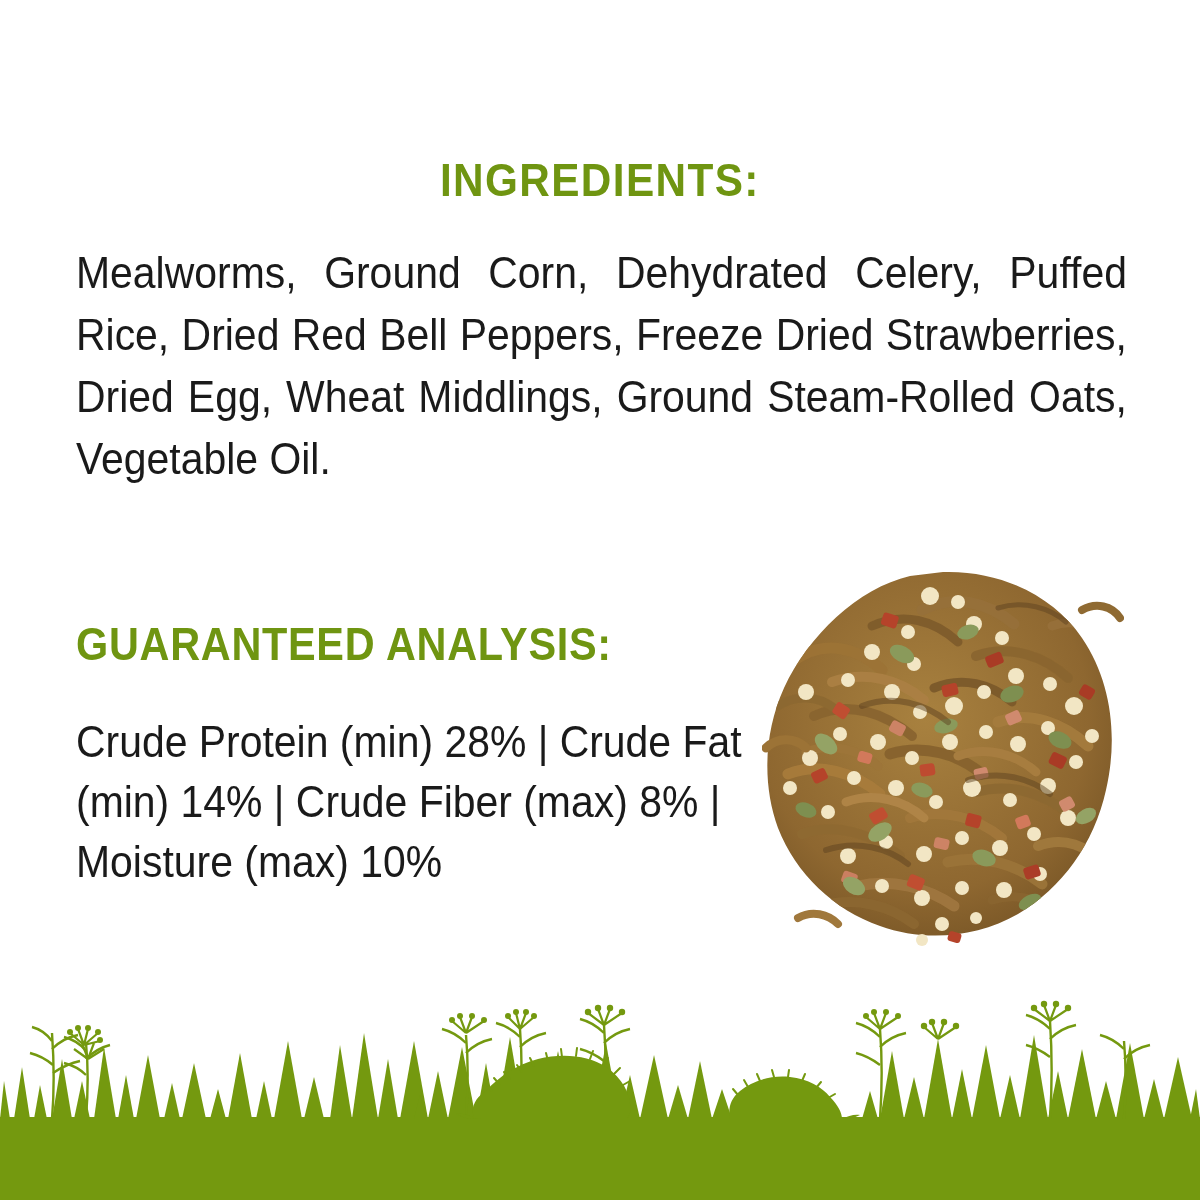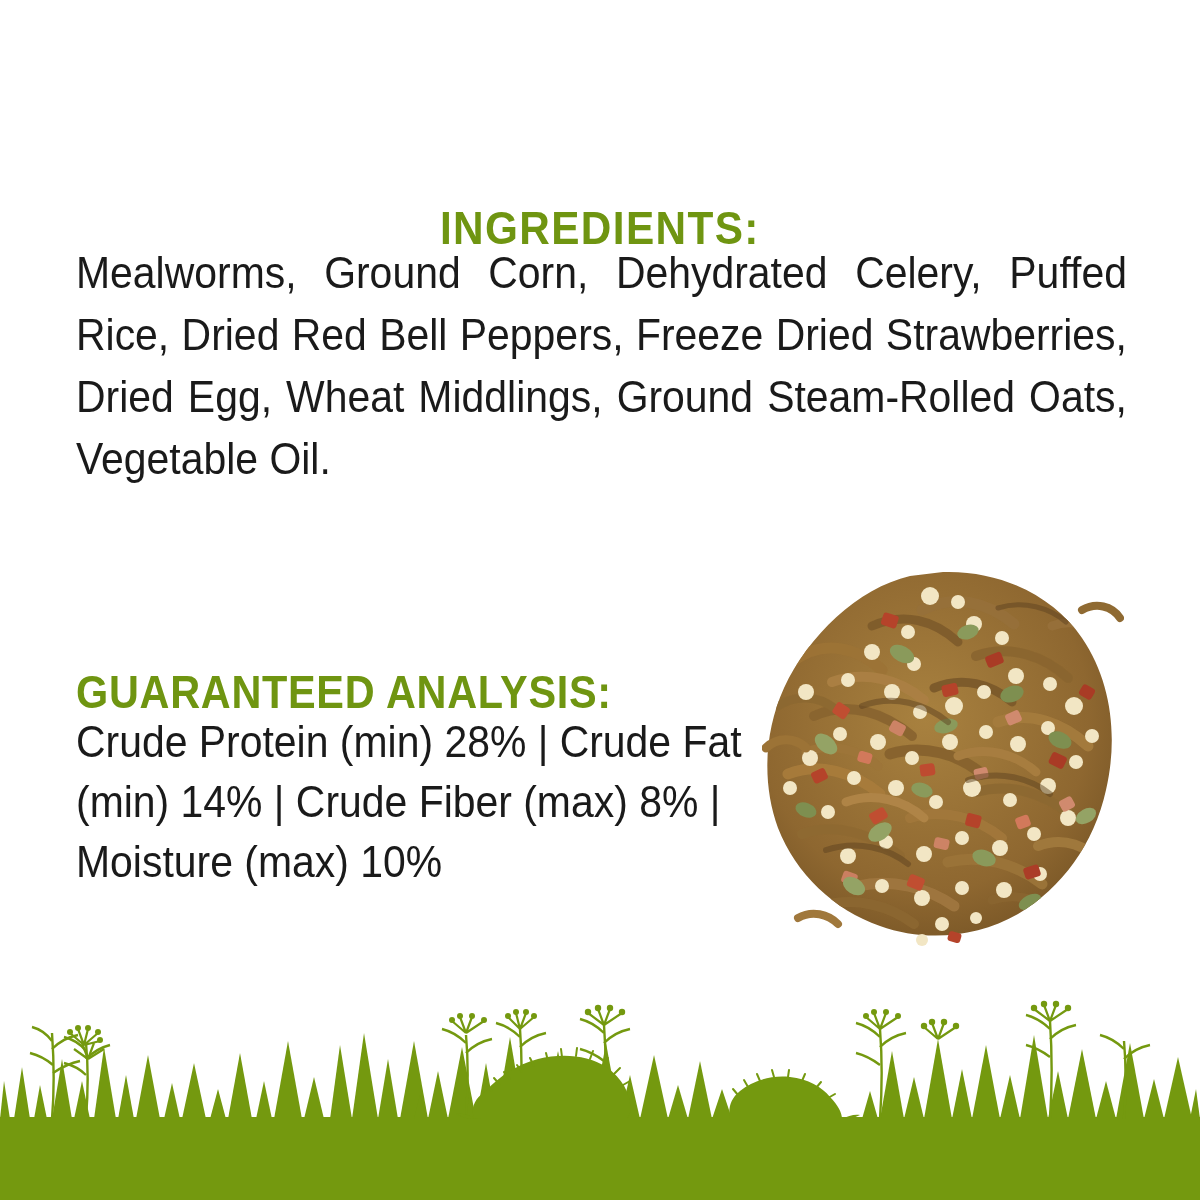--- a/index.html
+++ b/index.html
@@ -24,21 +24,20 @@
 
   
   .section-heading {
     position: absolute;
     color: #6f9511;
     font-family: "Liberation Sans", sans-serif;
     font-weight: bold;
     letter-spacing: 0.5px;
     white-space: nowrap;
     transform-origin: left center;
-    margin-top: 48px;
   }
   #ingredients-heading {
     left: 0;
     top: 152px;
     width: 1200px;
     text-align: center;
     font-size: 46px;
     line-height: 56px;
     letter-spacing: 1.5px;
   }

